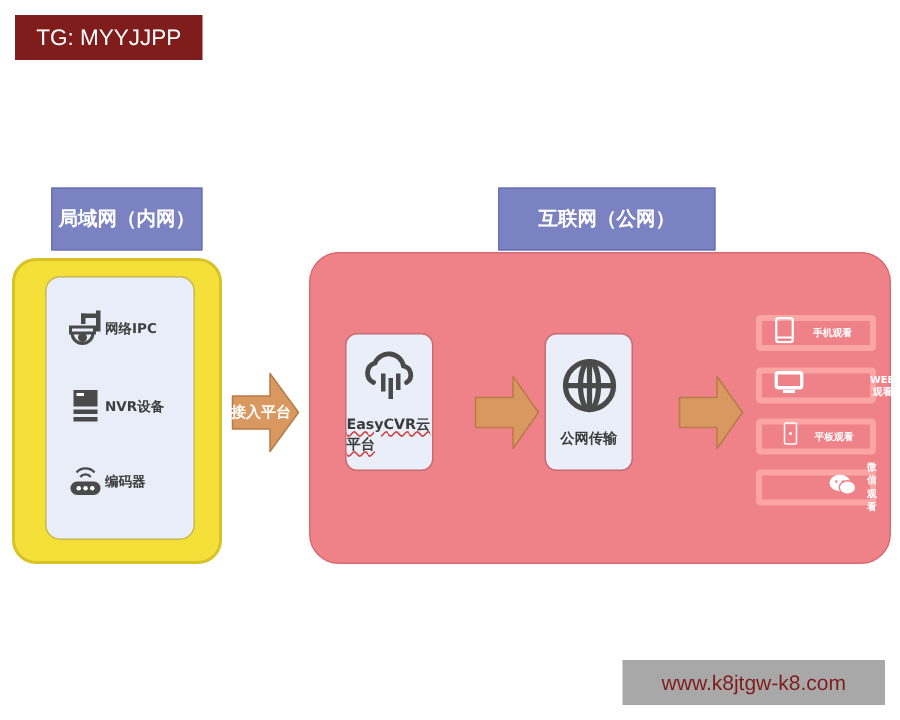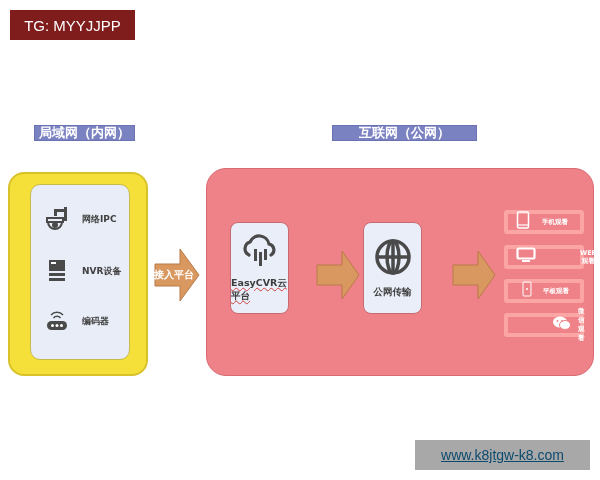--- a/index.html
+++ b/index.html
@@ -7,44 +7,43 @@
     body { position: relative; font-family: "DejaVu Sans", "Liberation Sans", sans-serif; }
 
     .tag-label {
       position: absolute; left: 10px; top: 10px; width: 125px; height: 30px;
       background: #7f1d1d; color: #ffffff; font-size: 15px;
       display: flex; align-items: center; justify-content: center;
       font-family: "Liberation Sans", sans-serif;
     }
     .watermark {
       position: absolute; left: 415px; top: 440px; width: 175px; height: 30px;
-      background: #a8a8a8; color: #0c4a6e; font-size: 14px;
+      background: #a8a8a8; color: #7f1d1d; font-size: 14px;
       display: flex; align-items: center; justify-content: center;
       font-family: "Liberation Sans", sans-serif;
-      text-decoration: underline;
     }
     .section-title {
-      position: absolute; height: 16px; background: #7b82c2; color: #ffffff;
+      position: absolute; height: 42px; background: #7b82c2; color: #ffffff;
       font-size: 13px; font-weight: bold;
       display: flex; align-items: center; justify-content: center;
       border: 1px solid #6a72b4;
     }
     .title-lan { left: 34px; top: 125px; width: 101px; }
     .title-wan { left: 332px; top: 125px; width: 145px; }
 
     .lan-outer {
       position: absolute; left: 8px; top: 172px; width: 140px; height: 204px;
       background: #f5e03a; border: 2px solid #d8c22a; border-radius: 16px;
     }
     .lan-inner {
       position: absolute; left: 30px; top: 184px; width: 100px; height: 176px;
       background: #e8edf7; border: 1px solid #c8b94a; border-radius: 10px;
     }
     .lan-item {
-      position: absolute; left: 44px; display: flex; align-items: center; gap: 12px;
+      position: absolute; left: 44px; display: flex; align-items: center; gap: 0;
       font-size: 9px; font-weight: bold; color: #3f3f3f; justify-content: space-between;
     }
     .lan-item svg { display: block; }
 
     .arrow {
       position: absolute; display: flex; align-items: center; justify-content: center;
     }
     .arrow svg { position: absolute; left: 0; top: 0; }
     .arrow-label {
       position: relative; color: #ffffff; font-size: 10px; font-weight: bold;

